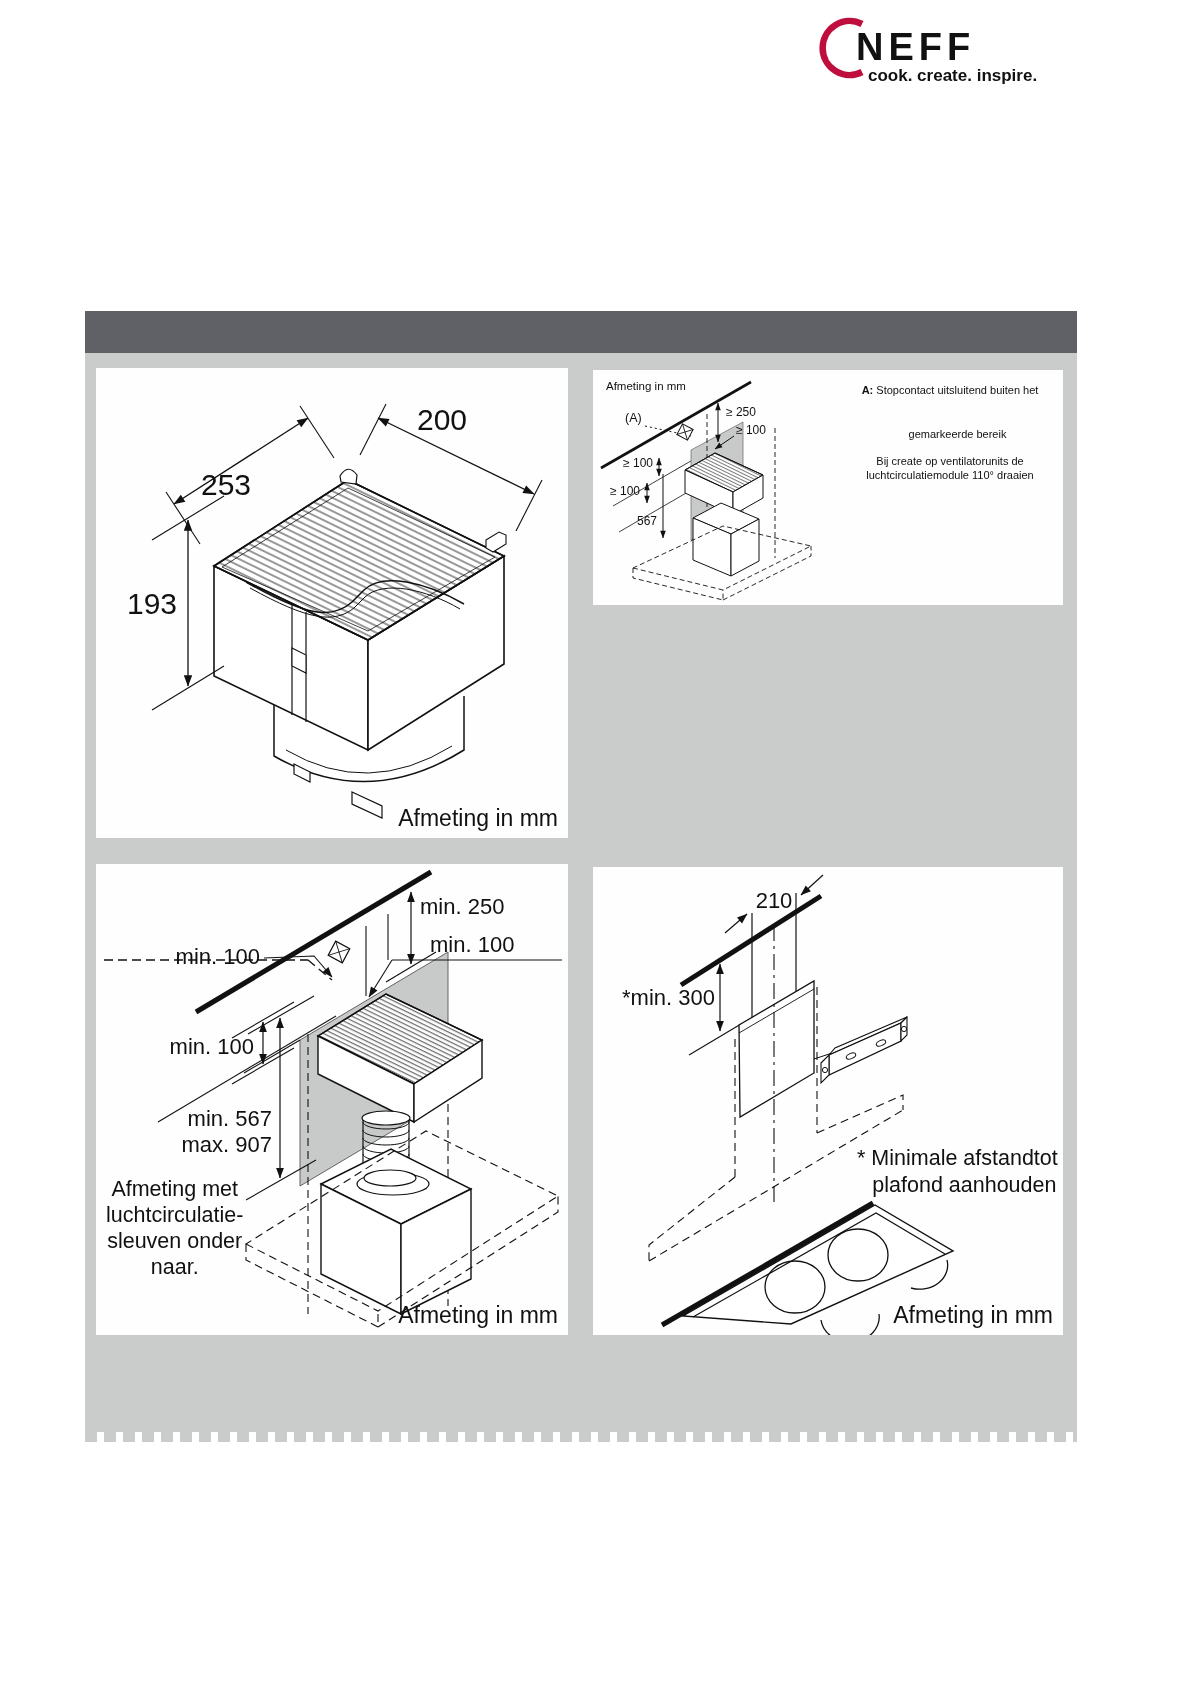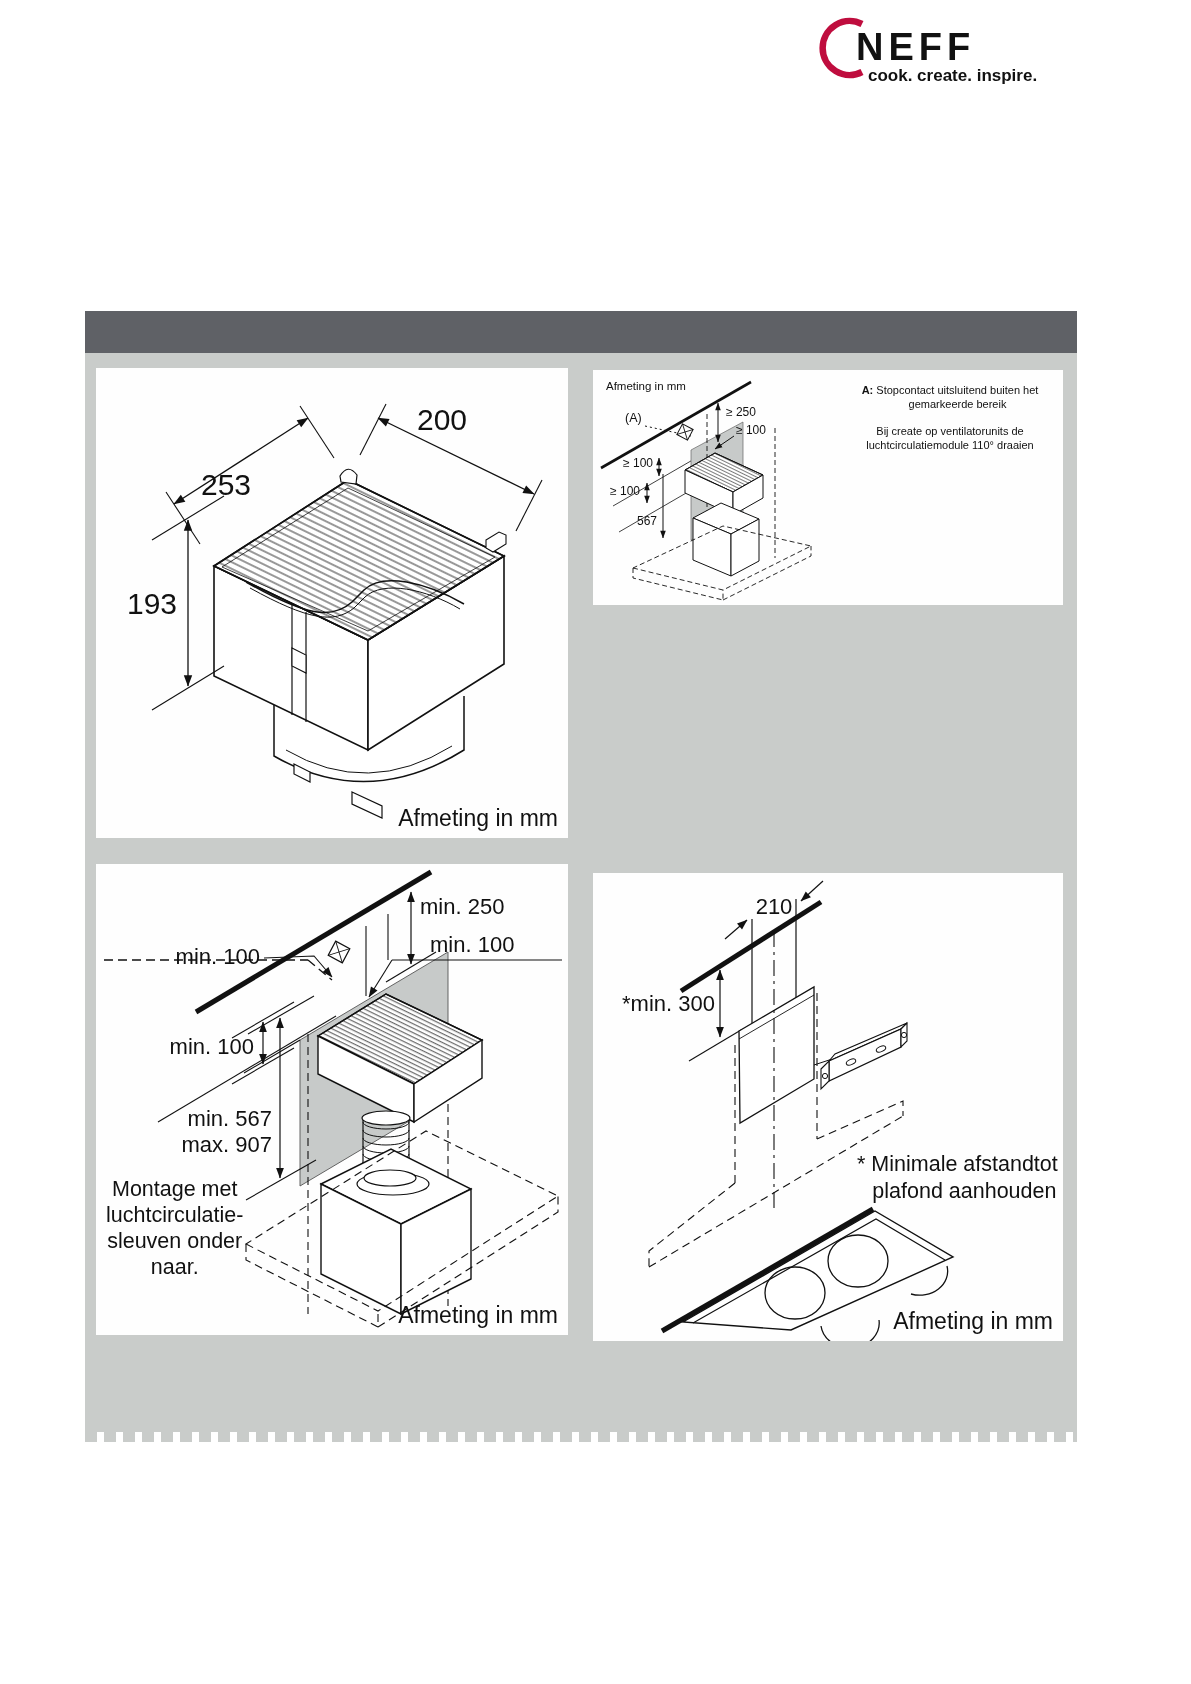--- a/index.html
+++ b/index.html
@@ -7,26 +7,26 @@
         font-family:"Liberation Sans", sans-serif;color:#111;text-align:center;}
   .abs{position:absolute;}
   .band{left:85px;top:311px;width:992px;height:42px;background:#5F6166;}
   .canvas{left:85px;top:353px;width:992px;height:1079px;background:#C9CCCA;}
   .dashes{left:85px;top:1432px;width:992px;height:10px;
           background:repeating-linear-gradient(90deg,#C9CCCA 0 12px,#ffffff 12px 19px);}
   .panel{position:absolute;background:#FEFEFE;}
   .p1{left:96px;top:368px;width:472px;height:470px;}
   .p2{left:593px;top:370px;width:470px;height:235px;}
   .p3{left:96px;top:864px;width:472px;height:471px;}
-  .p4{left:593px;top:867px;width:470px;height:468px;margin-top:6px;}
+  .p4{left:593px;top:867px;width:470px;height:468px;}
   .panel svg{position:absolute;left:0;top:0;}
   .cap{position:absolute;right:10px;bottom:6px;font-size:23px;color:#111;white-space:nowrap;}
   .p2label{position:absolute;left:13px;top:10px;font-size:11.5px;color:#111;}
   .p2note{position:absolute;left:259px;top:13px;font-size:11px;line-height:14px;color:#111;width:196px;}
-  .p2note .ind{padding-left:15px;}
+  .p2note .ind{padding-left:15px;margin-top:30px;}
   .p2note .gap{height:13px;}
   .bigtxt{position:absolute;font-size:21.5px;line-height:26px;color:#111;white-space:nowrap;}
   .p3sock{left:10px;top:12px;}
   .p3mount{left:10px;top:312px;}
   .p4note{left:264px;top:278px;line-height:27px;}
   .p4note .ind{padding-left:14px;}
   svg text{font-family:"Liberation Sans", sans-serif;fill:#111;}
   .logo{left:810px;top:12px;width:240px;height:76px;}
 </style>
 </head>
@@ -230,21 +230,21 @@
       <line x1="167" y1="158" x2="167" y2="200" stroke="#111" stroke-width="1.2" marker-start="url(#m3a)" marker-end="url(#m3a)"></line>
       <text x="158" y="190" font-size="22" text-anchor="end">min. 100</text>
 
       <line x1="152" y1="170" x2="218" y2="132" stroke="#111" stroke-width="1.1"></line>
       <line x1="150" y1="336" x2="220" y2="296" stroke="#111" stroke-width="1.1"></line>
       <line x1="184" y1="154" x2="184" y2="314" stroke="#111" stroke-width="1.2" marker-start="url(#m3a)" marker-end="url(#m3a)"></line>
       <text x="176" y="262" font-size="22" text-anchor="end">min. 567</text>
       <text x="176" y="288" font-size="22" text-anchor="end">max. 907</text>
     </svg>
     <div class="bigtxt p3mount">
-      <div>Montage met</div>
+      <div>Afmeting met</div>
       <div>luchtcirculatie-</div>
       <div>sleuven onder</div>
       <div>naar.</div>
     </div>
     <div class="cap">Afmeting in mm</div>
   </div>
 
   <div class="panel p4">
     <svg width="470" height="468" viewBox="0 0 470 468">
       <defs>

